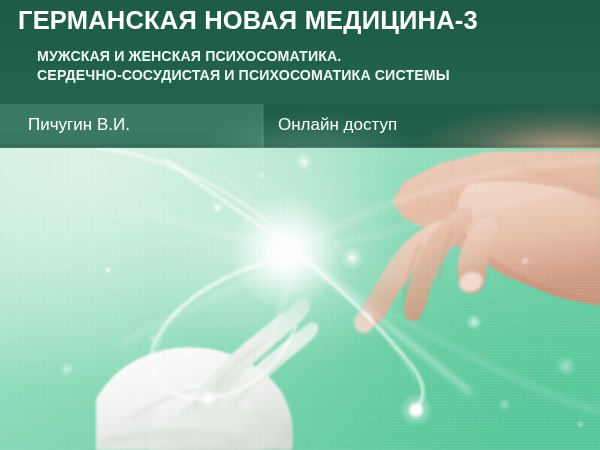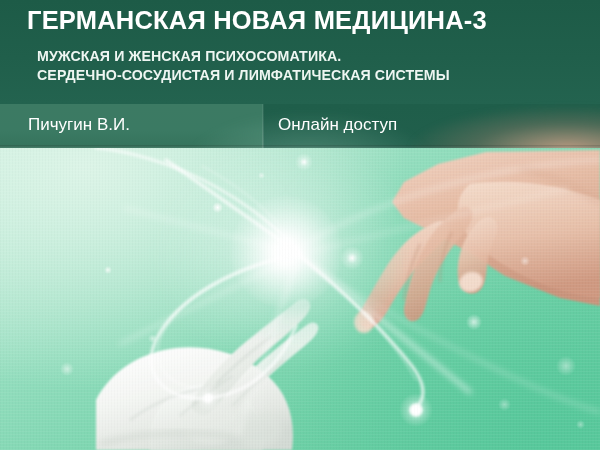--- a/index.html
+++ b/index.html
@@ -67,21 +67,21 @@
     left: 180px; bottom: -22px;
     width: 260px; height: 60px;
     background: radial-gradient(ellipse at 50% 100%,
                 rgba(190,235,215,0.32) 0%,
                 rgba(190,235,215,0.0) 70%);
     filter: blur(4px);
   }
 
   .title {
     position: absolute;
-    left: 27px;
+    left: 18px;
     top: 5px;
     margin: 0;
     color: #ffffff;
     font-size: 25.5px;
     font-weight: bold;
     letter-spacing: 0.2px;
     line-height: 30px;
     white-space: nowrap;
   }
   .subtitle {
@@ -213,21 +213,21 @@
     <div class="header-top-bg"></div>
     <div class="header-strip-bg"></div>
     <div class="header-strip-right"></div>
     <div class="header-glow-soft"></div>
     <div class="header-skin-bleed"></div>
 
     <h1 class="title">ГЕРМАНСКАЯ НОВАЯ МЕДИЦИНА-3</h1>
 
     <div class="subtitle">
       <span class="subtitle-line">МУЖСКАЯ И ЖЕНСКАЯ ПСИХОСОМАТИКА.</span>
-      <span class="subtitle-line">СЕРДЕЧНО-СОСУДИСТАЯ И ЛИМФАТИЧЕСКАЯ СИСТЕМЫ</span>
+      <span class="subtitle-line">СЕРДЕЧНО-СОСУДИСТАЯ И ПСИХОСОМАТИКА СИСТЕМЫ</span>
     </div>
 
     <div class="strip-divider"></div>
 
     <div class="byline">Пичугин В.И.</div>
 
     <div class="access">Онлайн доступ</div>
 
     <div class="header-bottom-edge"></div>
   </div>

